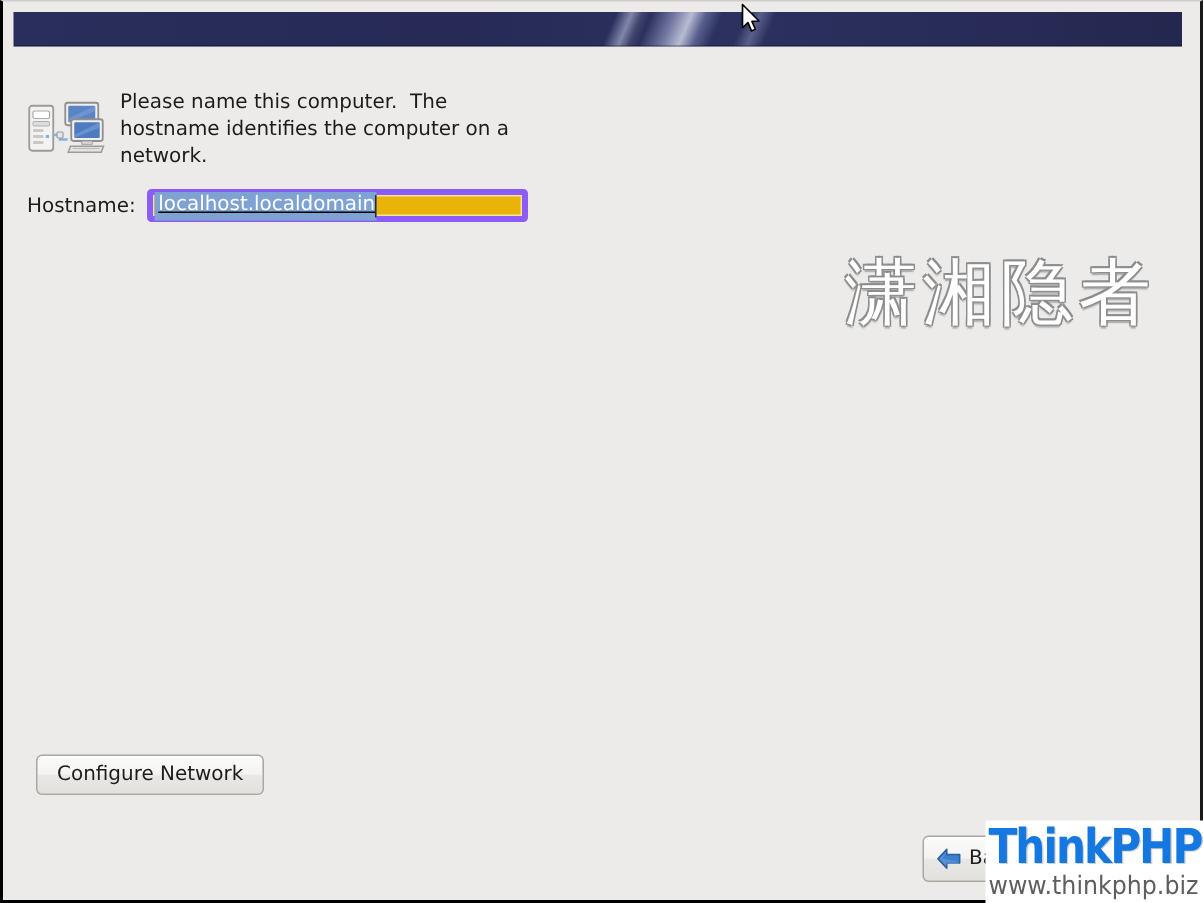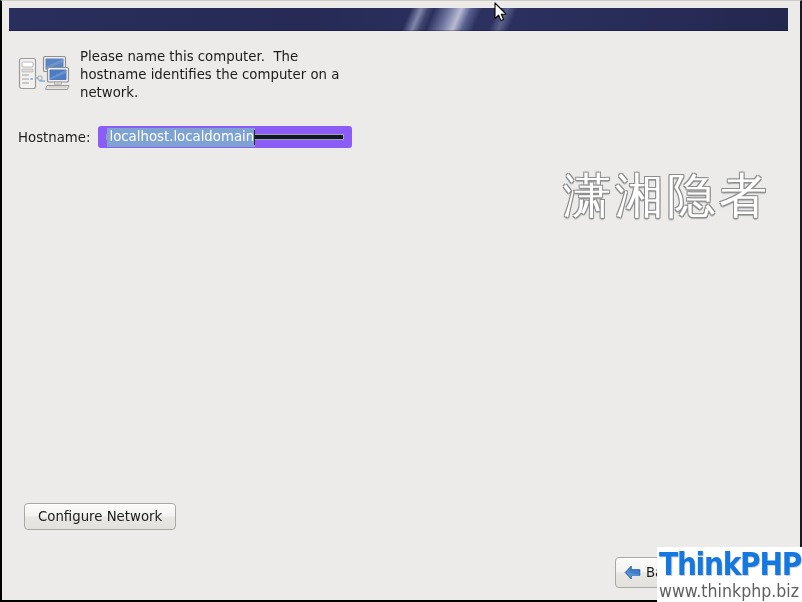--- a/index.html
+++ b/index.html
@@ -52,21 +52,21 @@
         rgba(255,255,255,0.00) 64.5%,
         rgba(255,255,255,0) 100%),
       linear-gradient(to right, #2a2e5c 0%, #262a55 38%, #2c3160 60%, #282c58 80%, #24284f 100%);
     box-shadow: inset 0 -1px 0 rgba(0,0,0,0.25);
   }
 
   
   #info-row {
     position: absolute;
     left: 16px;
-    top: 46px;
+    top: 58px;
     width: 345px;
     display: flex;
     align-items: flex-start;
     gap: 10px;
   }
   #host-icon {
     width: 52px;
     height: 40px;
     flex: 0 0 52px;
     position: relative;
@@ -91,27 +91,28 @@
     justify-content: center;
   }
   #hostname-label {
     font-size: 13.3px;
     color: #1c1c1c;
   }
   #hostname-input-wrap {
     width: 254px;
     height: 22px;
     box-sizing: border-box;
-    border: 8px solid #8b5cf6;
+    border: 4px solid #8b5cf6;
     border-radius: 3px;
-    background: #0f172a;
+    background: #eab308;
     display: flex;
     align-items: center;
     padding: 0 1px;
     box-shadow: 0 0 0 1px rgba(255,255,255,0.6) inset;
+    text-decoration: underline;
   }
   #hostname-value {
     font-size: 13.3px;
     color: #ffffff;
     background: #7ea2d2;
     padding: 1px 1px 2px 2px;
     line-height: 16px;
     white-space: pre;
   }
   #hostname-caret {

